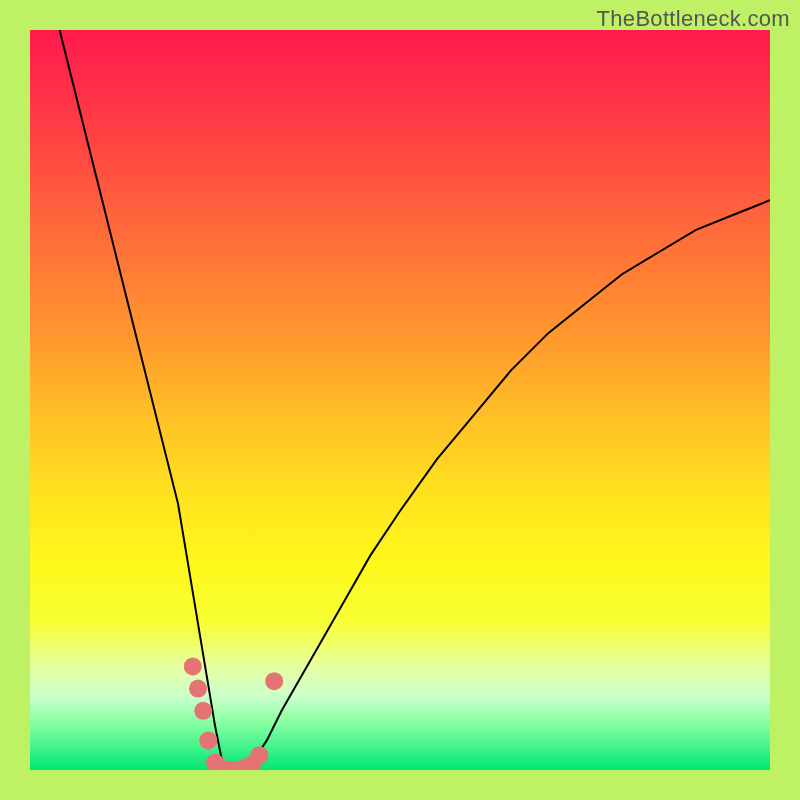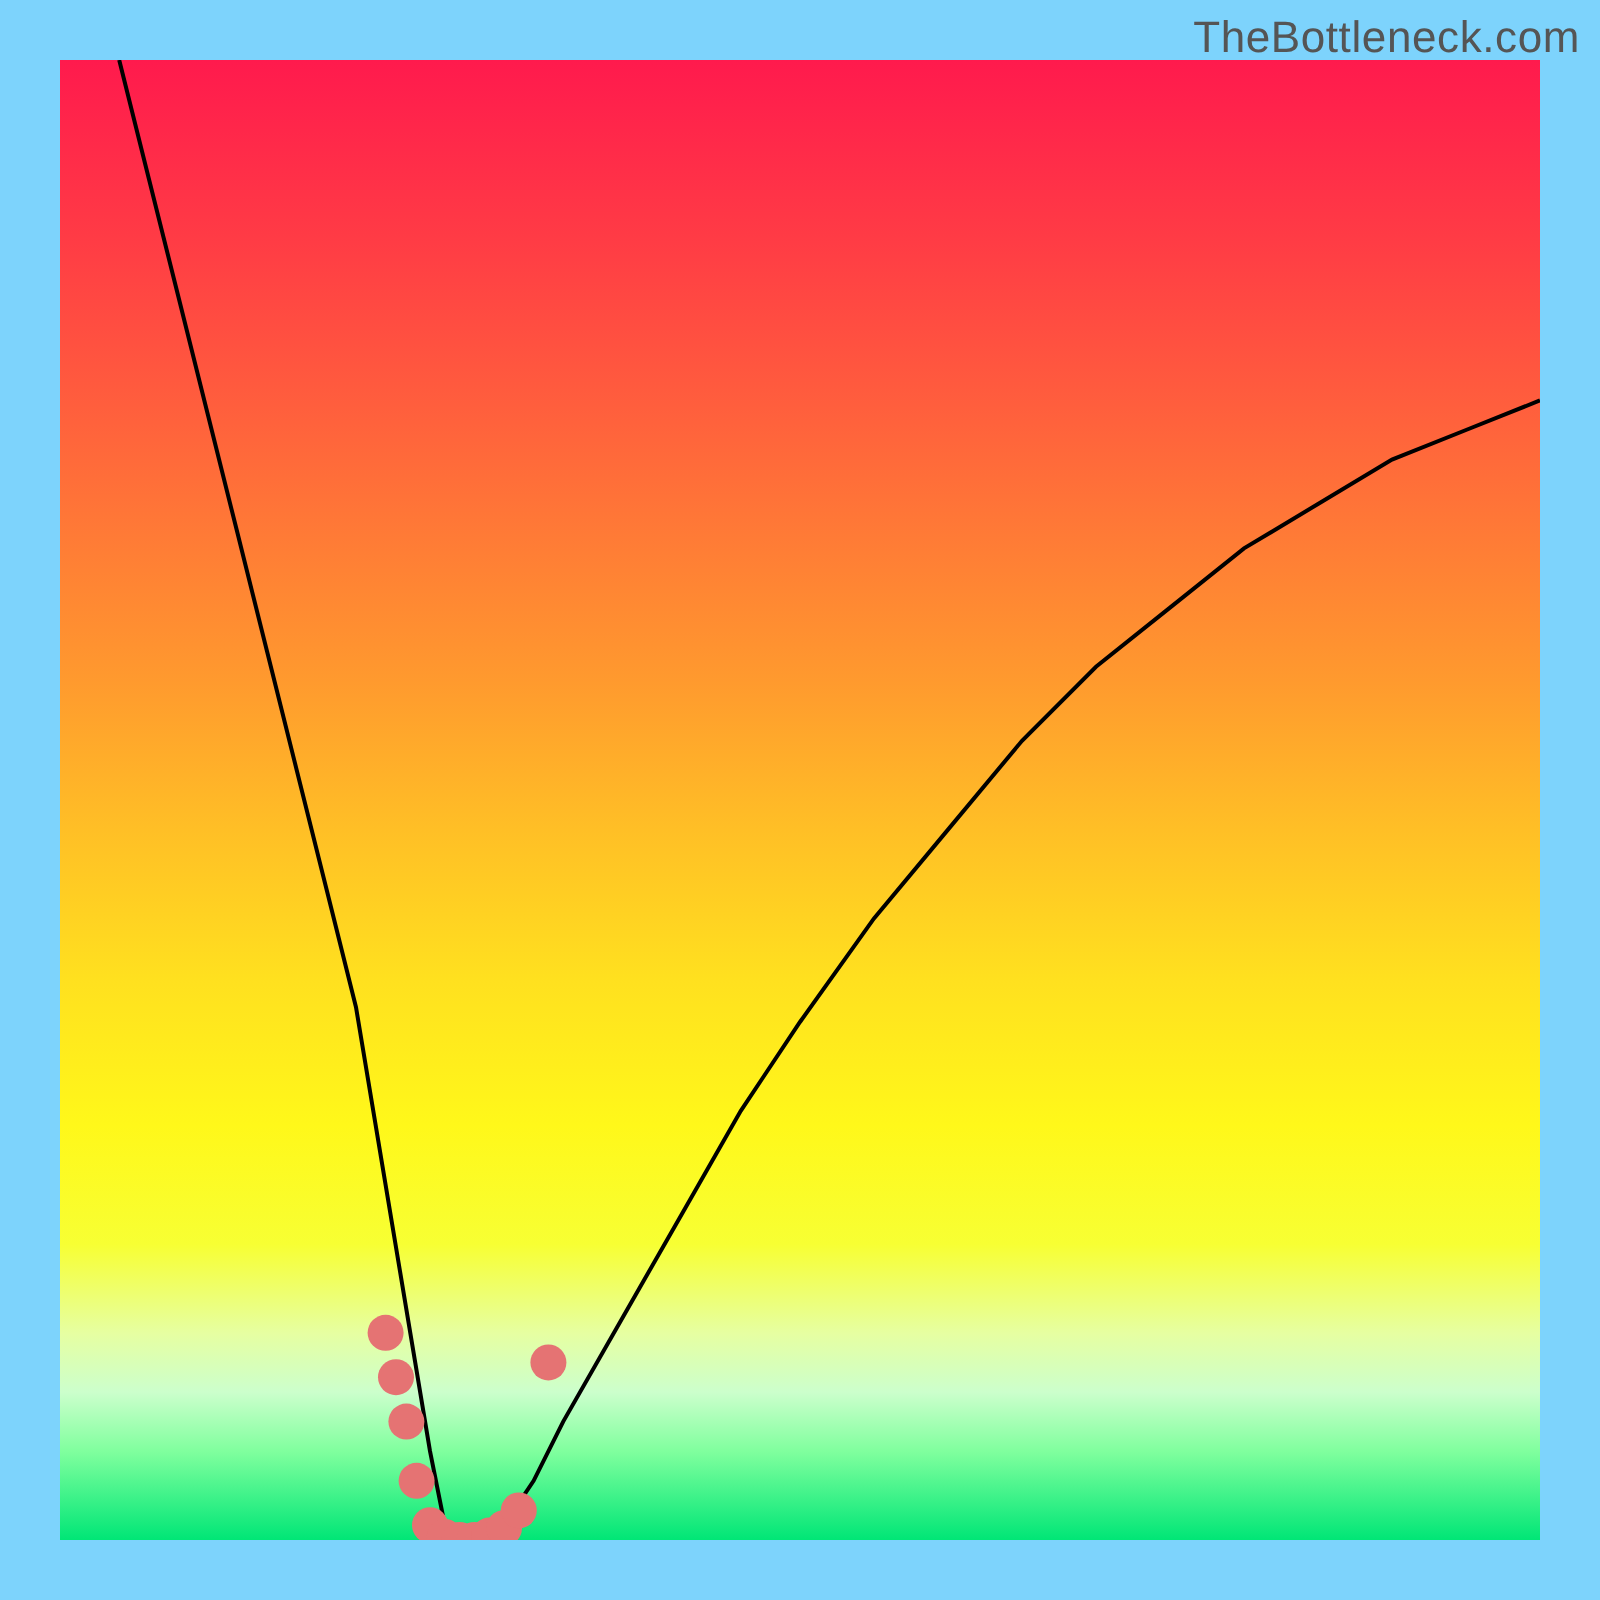--- a/index.html
+++ b/index.html
@@ -10,21 +10,21 @@
     overflow: hidden;
     background: #000;
     font-family: Arial, Helvetica, sans-serif;
   }
   .frame {
     position: absolute;
     left: 0;
     top: 0;
     width: 800px;
     height: 800px;
-    background: #7dd3fc;
+    background: #bef264;
   }
   .plot {
     position: absolute;
     left: 30px;
     top: 30px;
     width: 740px;
     height: 740px;
     background: linear-gradient(
       to bottom,
       #ff1a4d 0%,

